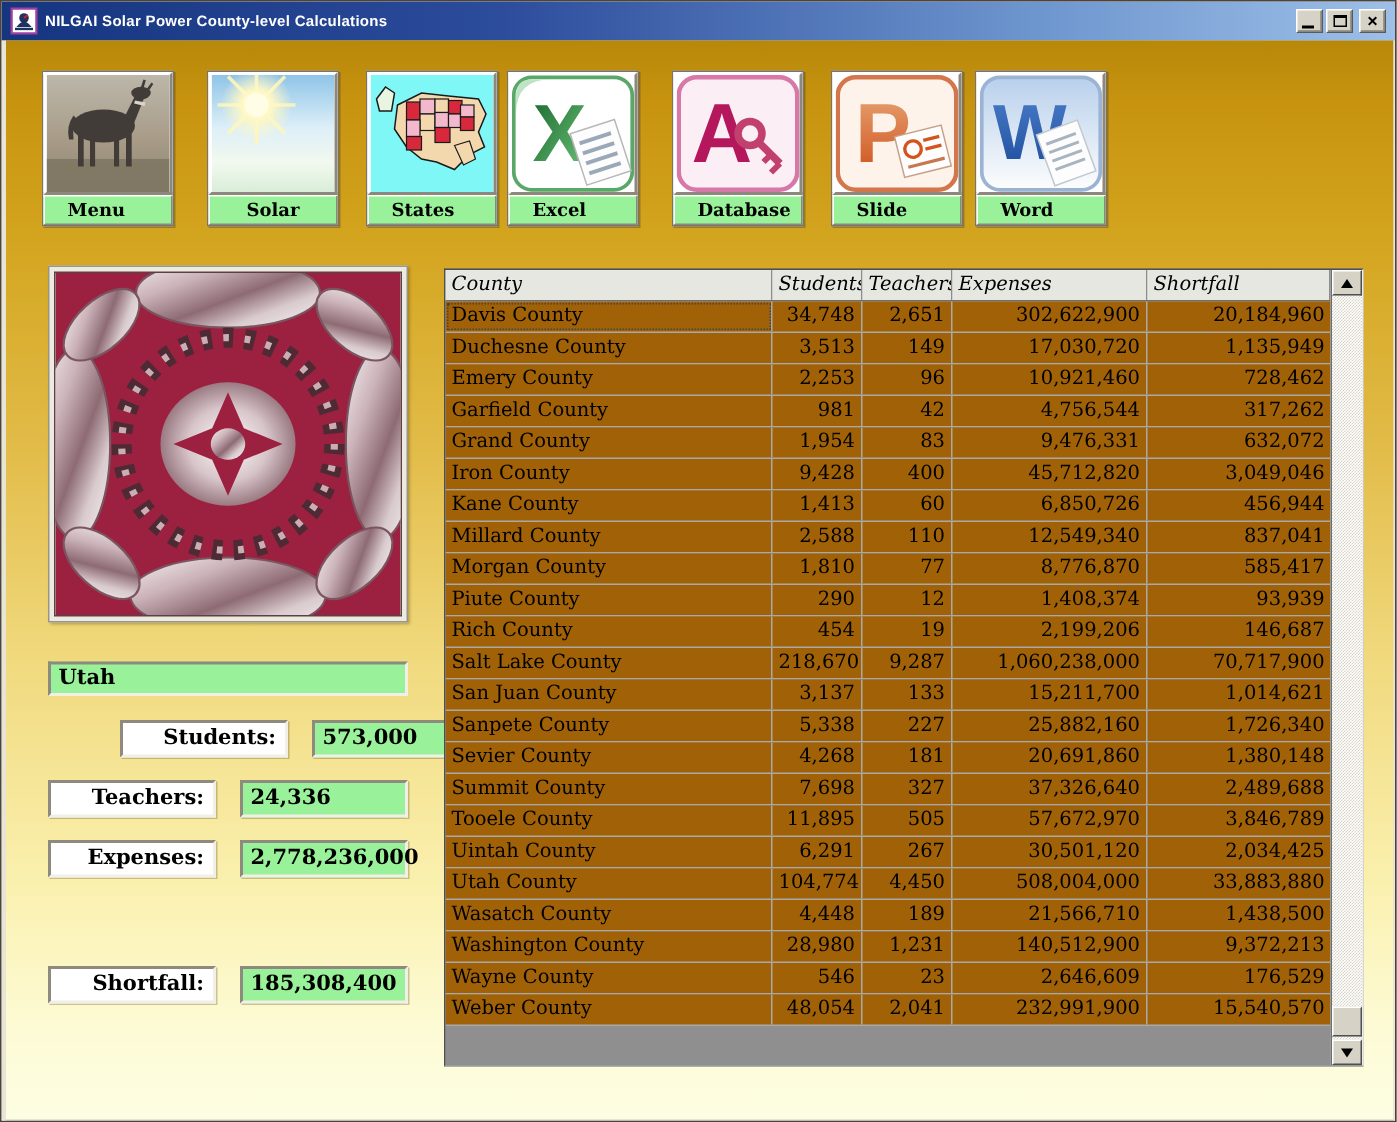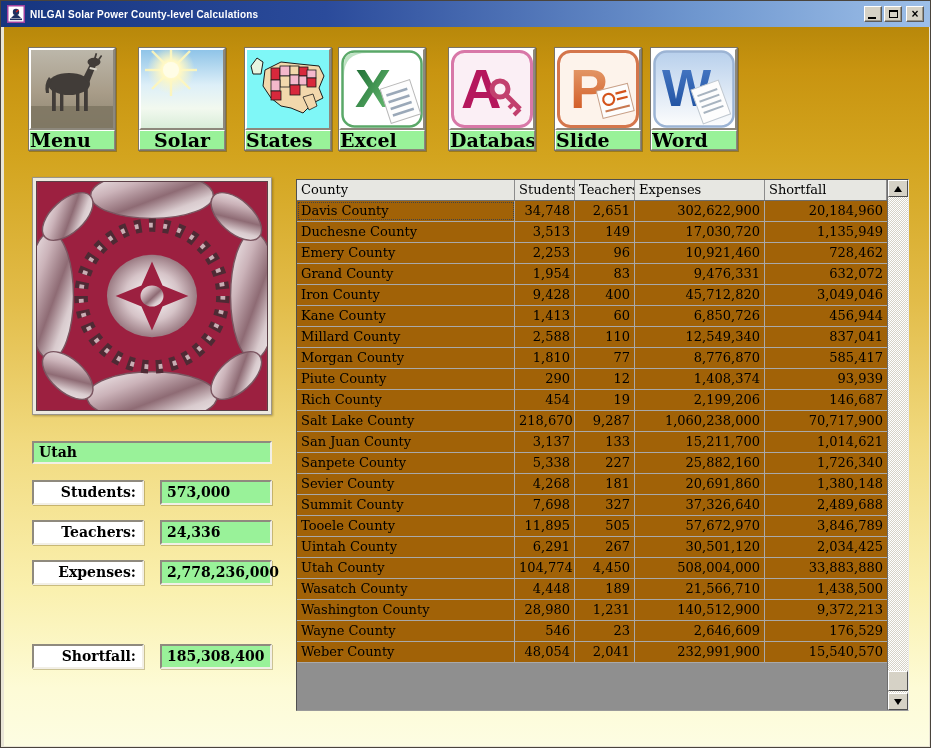--- a/index.html
+++ b/index.html
@@ -46,22 +46,22 @@
     box-shadow:1px 1px 0 rgba(60,50,20,.35);
     cursor:pointer;
   }
   .tool-image{
     height:82px;border:2px solid;border-color:#FFFFFF #8d887c #8d887c #FFFFFF;
     background:#fff;overflow:hidden;
   }
   .tool-image svg{display:block;width:100%;height:100%;}
   .tool-label{
     height:20px;border:1px solid;border-color:#FFFFFF #8d887c #8d887c #FFFFFF;
-    background:#99F299;font-weight:bold;font-size:19px;line-height:18px;
-    padding:0 0;color:#000;white-space:nowrap;overflow:hidden;
+    background:#99F299;font-weight:bold;font-size:12px;line-height:18px;
+    padding:0 15px;color:#000;white-space:nowrap;overflow:hidden;
   }
   .tool-label.center{text-align:center;}
   
   .fractal-frame{
     position:absolute;left:28px;top:150px;width:240px;height:238px;
     border:1px solid #9a958a;background:#EDEAE0;padding:3px;
     box-shadow:1px 1px 2px rgba(80,60,10,.4);
   }
   .fractal-frame svg{display:block;width:100%;height:100%;border:1px solid #5c4048;}
   .state-box{
@@ -74,30 +74,30 @@
     border:2px solid;border-color:#8f8a7e #F2EFE6 #F2EFE6 #8f8a7e;
     font-weight:bold;font-size:14px;line-height:21px;text-align:right;
     padding:0 6px;color:#000;box-shadow:1px 1px 0 rgba(90,70,20,.3);
   }
   .field-value{
     position:absolute;left:156px;width:112px;height:25px;background:#99F299;
     border:2px solid;border-color:#8f8a7e #F2EFE6 #F2EFE6 #8f8a7e;
     font-weight:bold;font-size:14px;line-height:21px;text-align:left;
     padding:0 5px;color:#000;box-shadow:1px 1px 0 rgba(90,70,20,.3);
   }
-  .frow0{top:453px;} .frow1{top:493px;} .frow2{top:533px;} .frow3{top:573px;margin-top:44px;}
+  .frow0{top:453px;margin-left:48px;} .frow1{top:493px;} .frow2{top:533px;} .frow3{top:573px;margin-top:44px;}
   
   .grid-container{
     position:absolute;left:292px;top:152px;width:613px;height:532px;
     border:1px solid;border-color:#4f4f4f #ECECEC #9a9a9a #4f4f4f;
     background:#8F8F8F;display:flex;
   }
   .grid-cells{width:592px;background:#8F8F8F;overflow:hidden;}
   .grid-row{display:flex;height:21px;background:#a16207;border-bottom:1px solid #A9A9A9;}
-  .grid-header{background:#E7E7E2;border-bottom:1px solid #6e6e6e;}
+  .grid-header{background:#E7E7E2;border-bottom:1px solid #6e6e6e;font-style:italic;}
   .cell{
     font-size:13px;line-height:20px;color:#000;overflow:hidden;white-space:nowrap;
     border-right:1px solid #A9A9A9;padding:0 4px;
   }
   .grid-header .cell{border-right:1px solid #8c8c8c;background:#E7E7E2;}
   .c0{width:218px;text-align:left;}
   .c1{width:60px;}
   .c2{width:60px;}
   .c3{width:130px;}
   .c4{flex:1;border-right:none;}
@@ -413,20 +413,27 @@
     <div class="cell c4">1,135,949</div>
   </div>
             <div class="grid-row">
     <div class="cell c0">Emery County</div>
     <div class="cell c1">2,253</div>
     <div class="cell c2">96</div>
     <div class="cell c3">10,921,460</div>
     <div class="cell c4">728,462</div>
   </div>
             <div class="grid-row">
+    <div class="cell c0">Garfield County</div>
+    <div class="cell c1">981</div>
+    <div class="cell c2">42</div>
+    <div class="cell c3">4,756,544</div>
+    <div class="cell c4">317,262</div>
+  </div>
+            <div class="grid-row">
     <div class="cell c0">Grand County</div>
     <div class="cell c1">1,954</div>
     <div class="cell c2">83</div>
     <div class="cell c3">9,476,331</div>
     <div class="cell c4">632,072</div>
   </div>
             <div class="grid-row">
     <div class="cell c0">Iron County</div>
     <div class="cell c1">9,428</div>
     <div class="cell c2">400</div>

